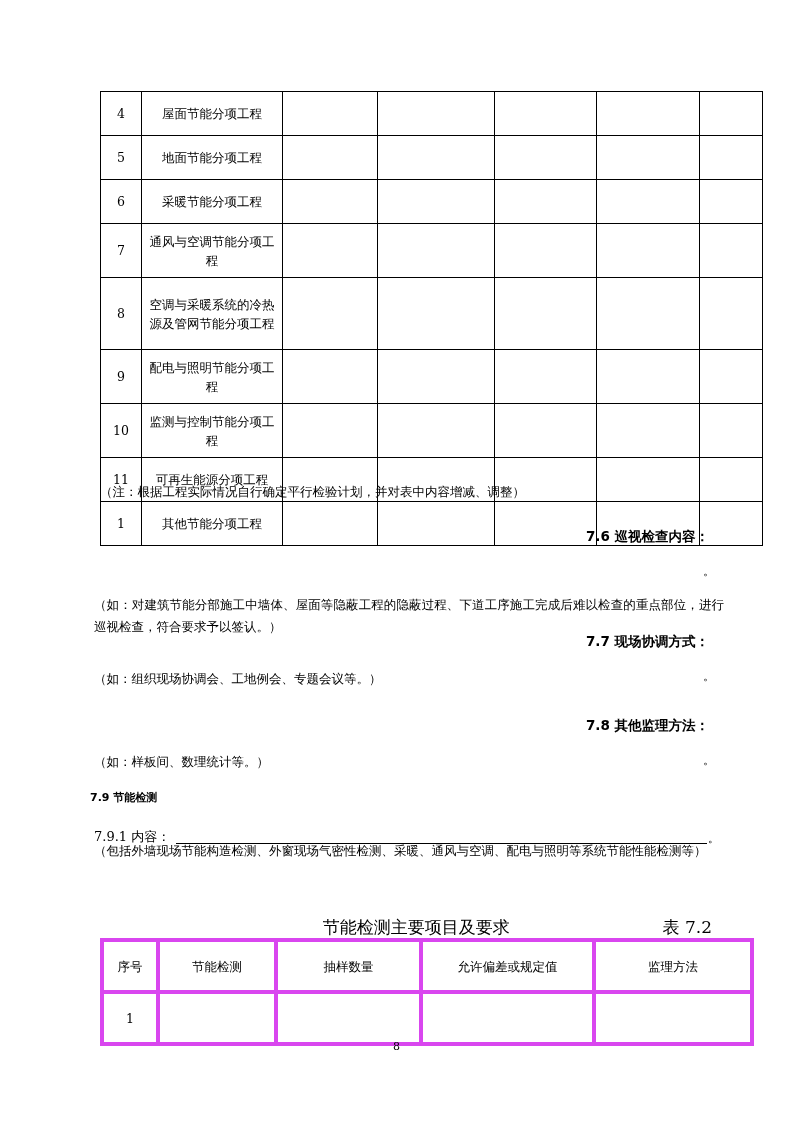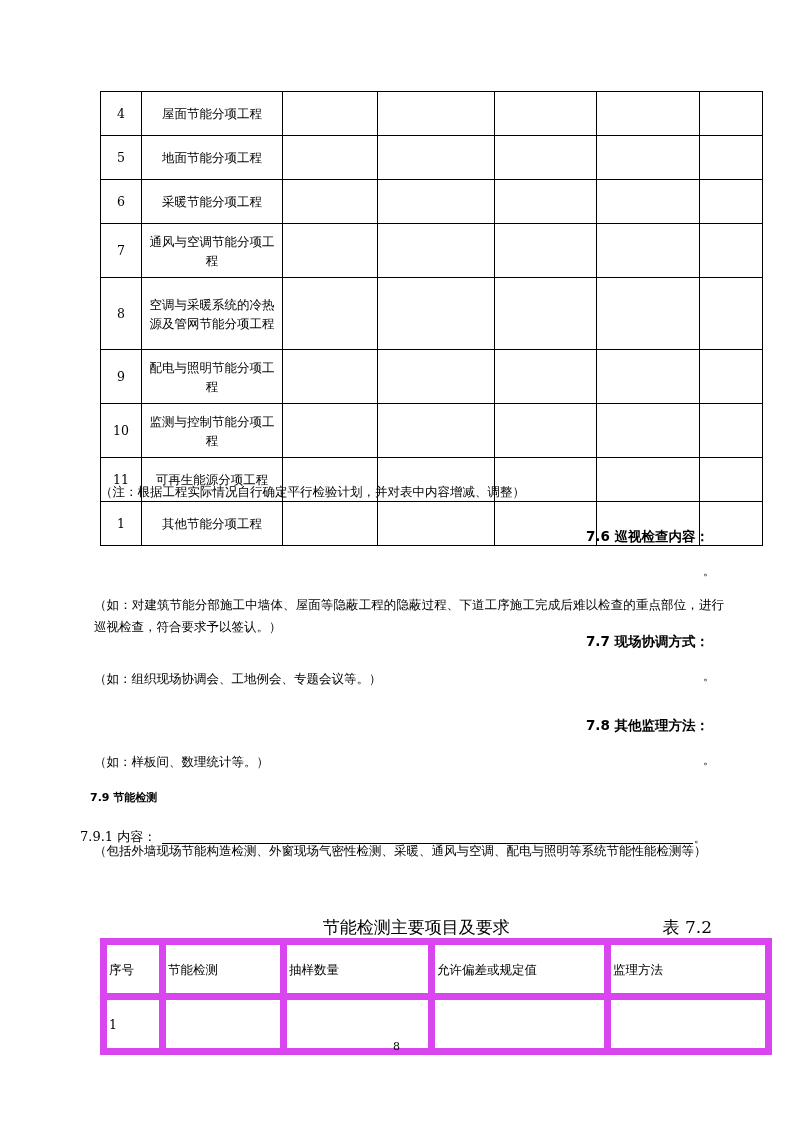--- a/index.html
+++ b/index.html
@@ -92,21 +92,21 @@
   }
   .sec .tail-dot {
     font-weight: normal;
     font-size: 12px;
     padding-left: 1px;
     padding-bottom: 0px;
   }
 
   .sec-plain {
     position: absolute;
-    left: 80px;
+    left: 94px;
     width: 625px;
     display: flex;
     align-items: flex-end;
     font-size: 13px;
     font-weight: normal;
     font-family: "DejaVu Serif", "Liberation Serif", serif;
     text-align: right;
   }
   .sec-plain .sec-label {
     white-space: nowrap;
@@ -166,24 +166,24 @@
   
   .tbl-bot {
     position: absolute;
     left: 100px;
     top: 938px;
     width: 610px;
     border-collapse: collapse;
     table-layout: fixed;
   }
   .tbl-bot td, .tbl-bot th {
-    border: 7px solid #d946ef;
+    border: 4px solid #d946ef;
     font-size: 12.5px;
     line-height: 19px;
-    text-align: left;
+    text-align: center;
     vertical-align: middle;
     font-weight: normal;
     padding: 3px 2px;
     font-family: "DejaVu Serif", "Liberation Serif", serif;
     margin-top: 11px;
   }
   .tbl-bot .b-c0 { width: 48px; }
   .tbl-bot .b-c1 { width: 110px; }
   .tbl-bot .b-c2 { width: 137px; }
   .tbl-bot .b-c3 { width: 165px; }

